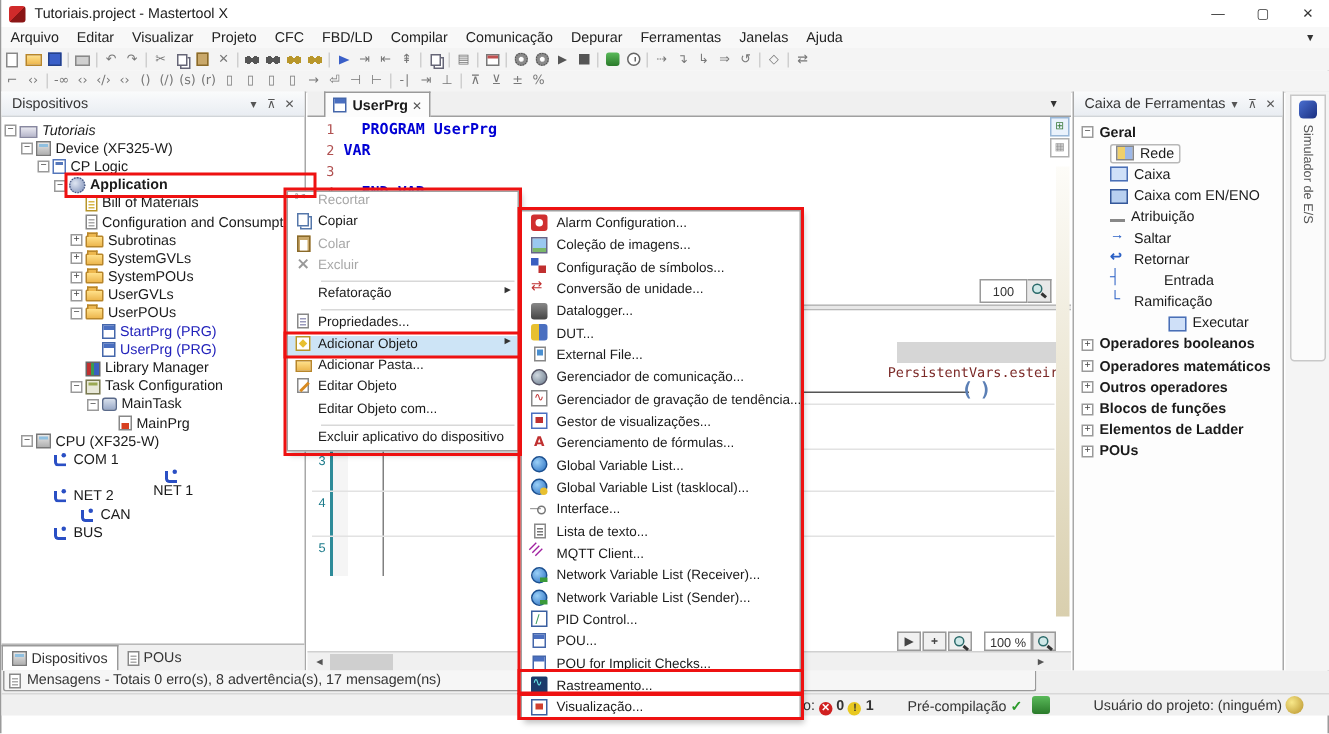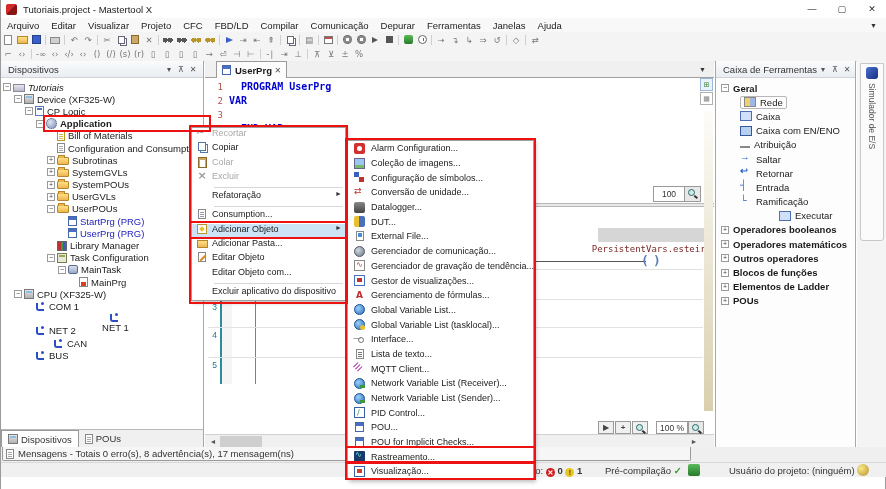--- a/index.html
+++ b/index.html
@@ -610,21 +610,21 @@
             <span>Saltar</span>
           </span>
         </div>
         <div class="txrow txitem">
           <span class="" style="display: flex; align-items: center;">
             <span class="txic tx-ret"></span>
             <span>Retornar</span>
           </span>
         </div>
         <div class="txrow txitem">
-          <span class="" style="display: flex; align-items: center;">
+          <span class="" style="display: flex; align-items: center; gap: 20px;">
             <span class="txic tx-ent"></span>
             <span>Entrada</span>
           </span>
         </div>
         <div class="txrow txitem">
           <span class="" style="display: flex; align-items: center;">
             <span class="txic tx-ram"></span>
             <span>Ramificação</span>
           </span>
         </div>
@@ -716,21 +716,21 @@
       <div class="mrow">
         <span class="micol"></span>
         <span class="mlabel">Refatoração</span>
         <span class="marr">►</span>
       </div>
       <div class="msep"></div>
       <div class="mrow">
         <span class="micol">
           <span class="mi mi-props"></span>
         </span>
-        <span class="mlabel">Consumption...</span>
+        <span class="mlabel">Propriedades...</span>
         <span class="marr"></span>
       </div>
       <div class="mrow hl">
         <span class="micol">
           <span class="mi mi-addobj"></span>
         </span>
         <span class="mlabel">Adicionar Objeto</span>
         <span class="marr">►</span>
       </div>
       <div class="mrow">

